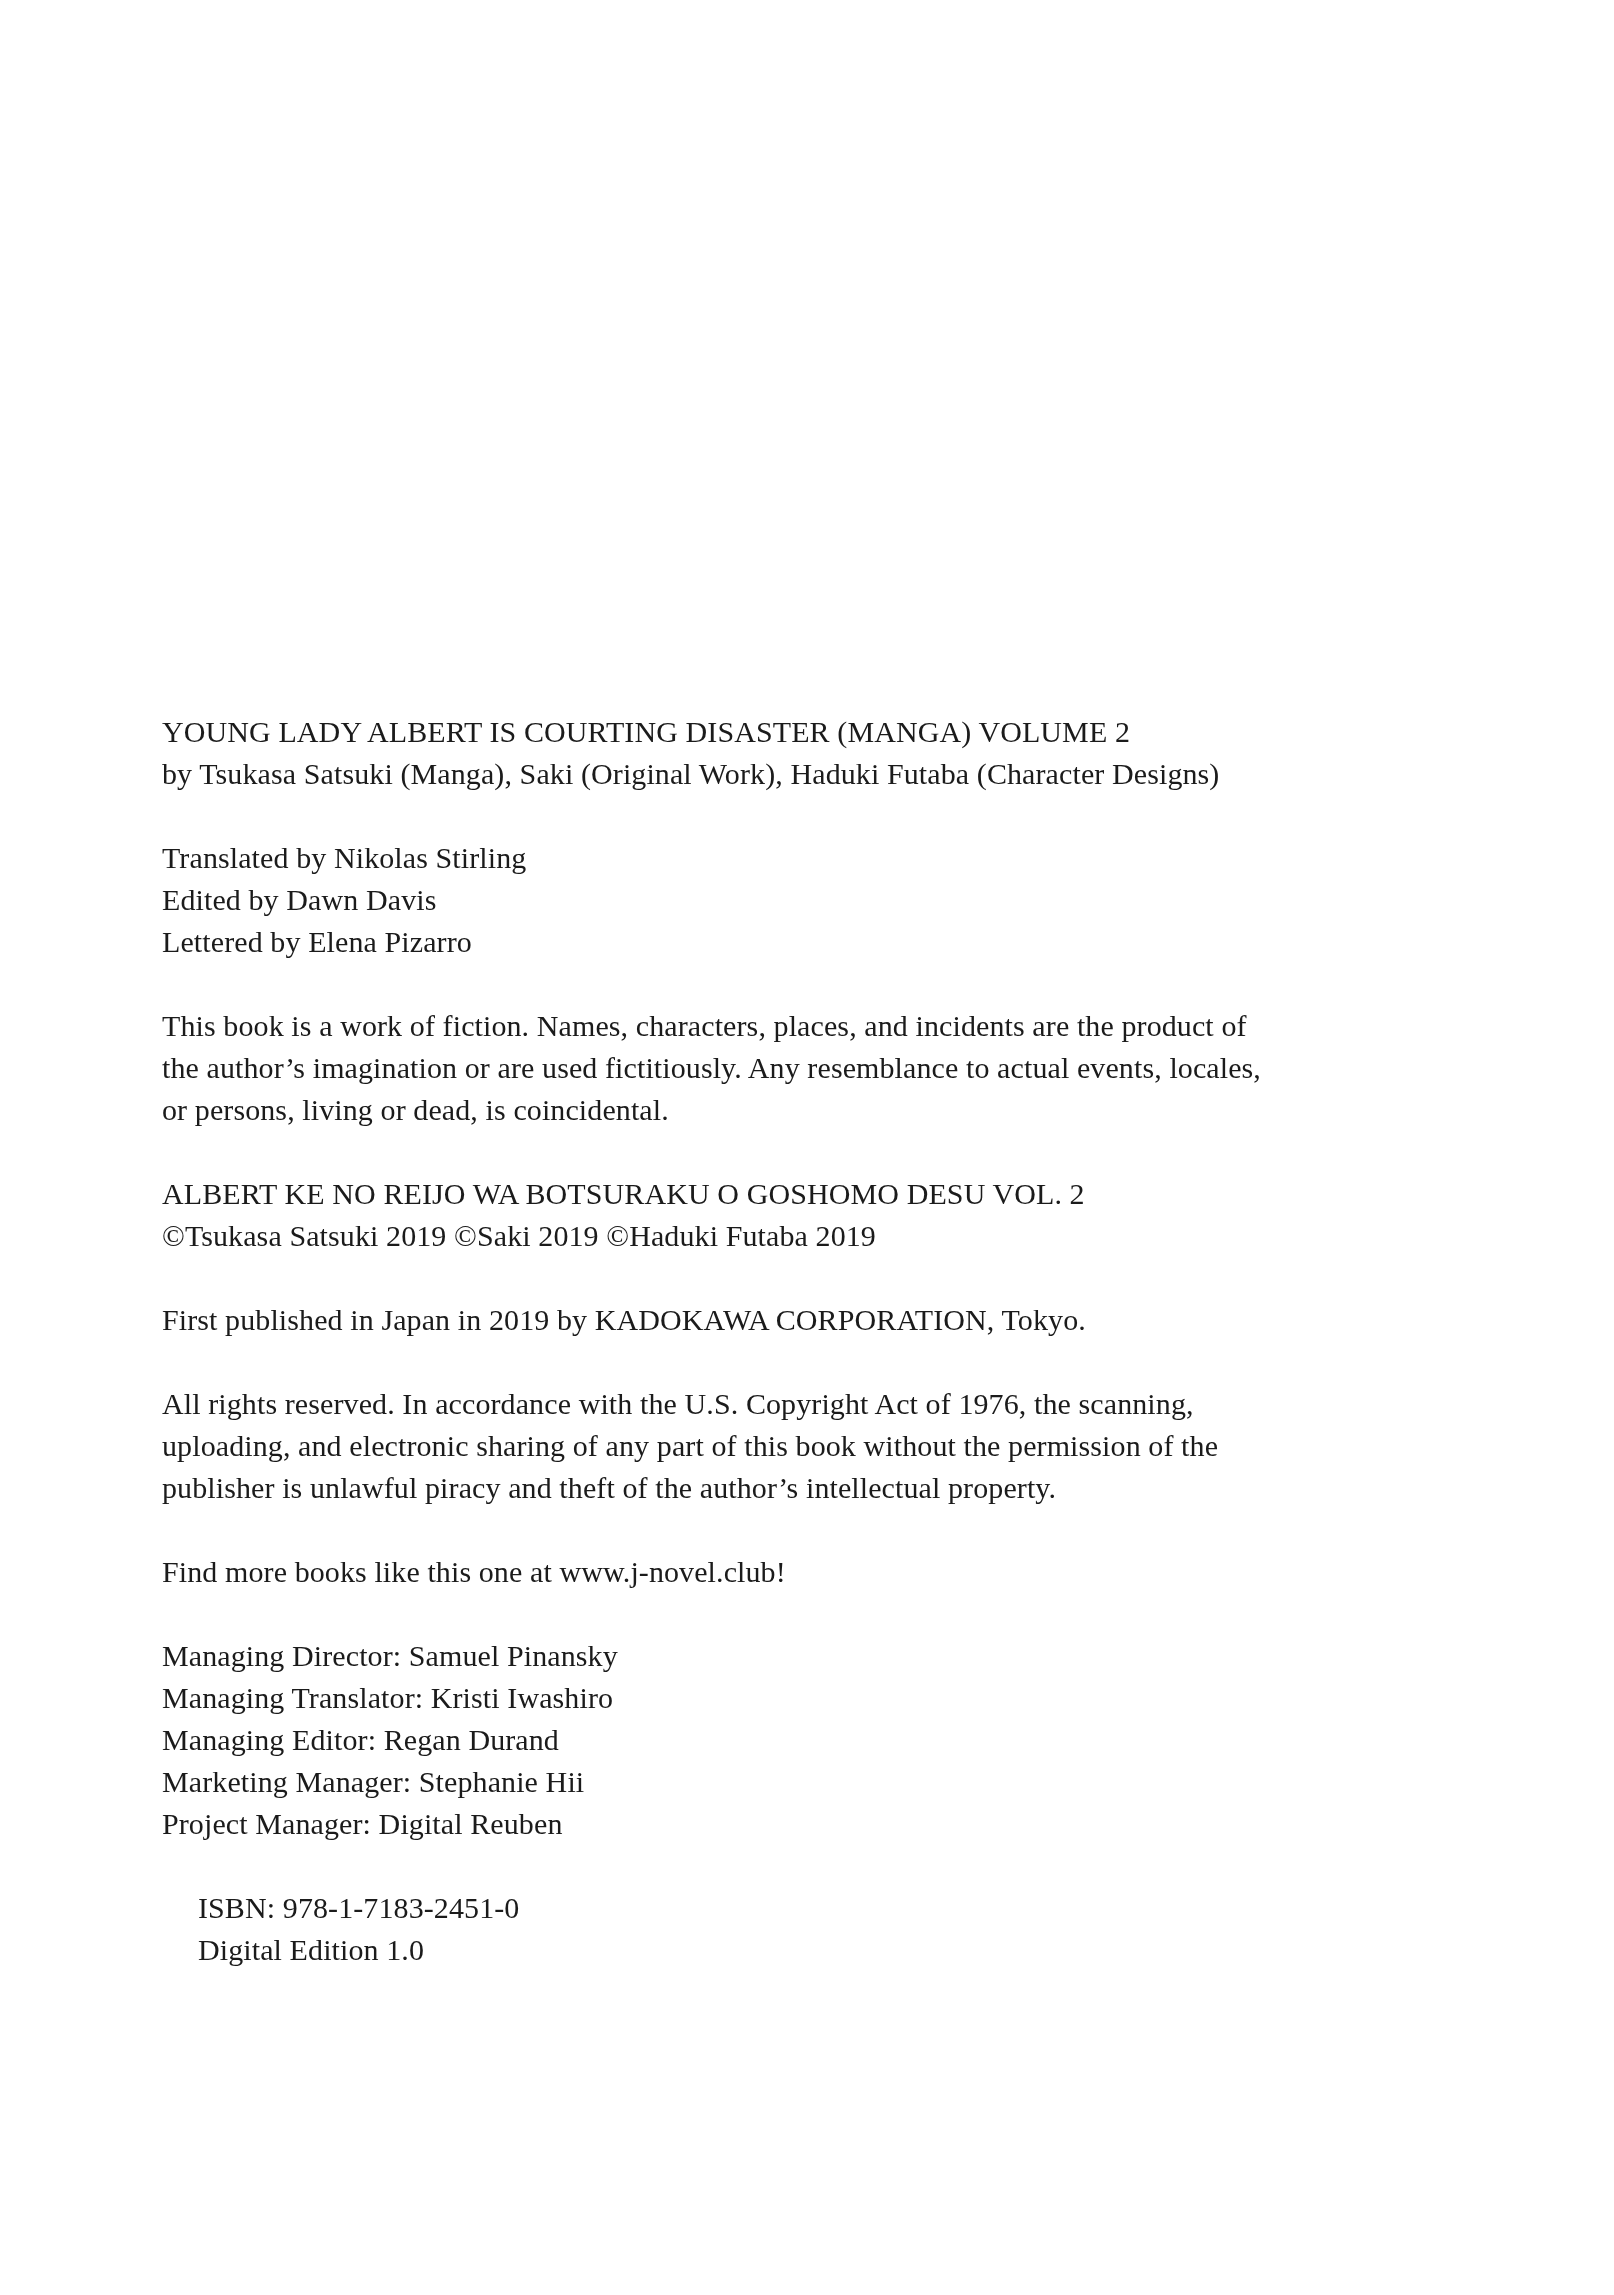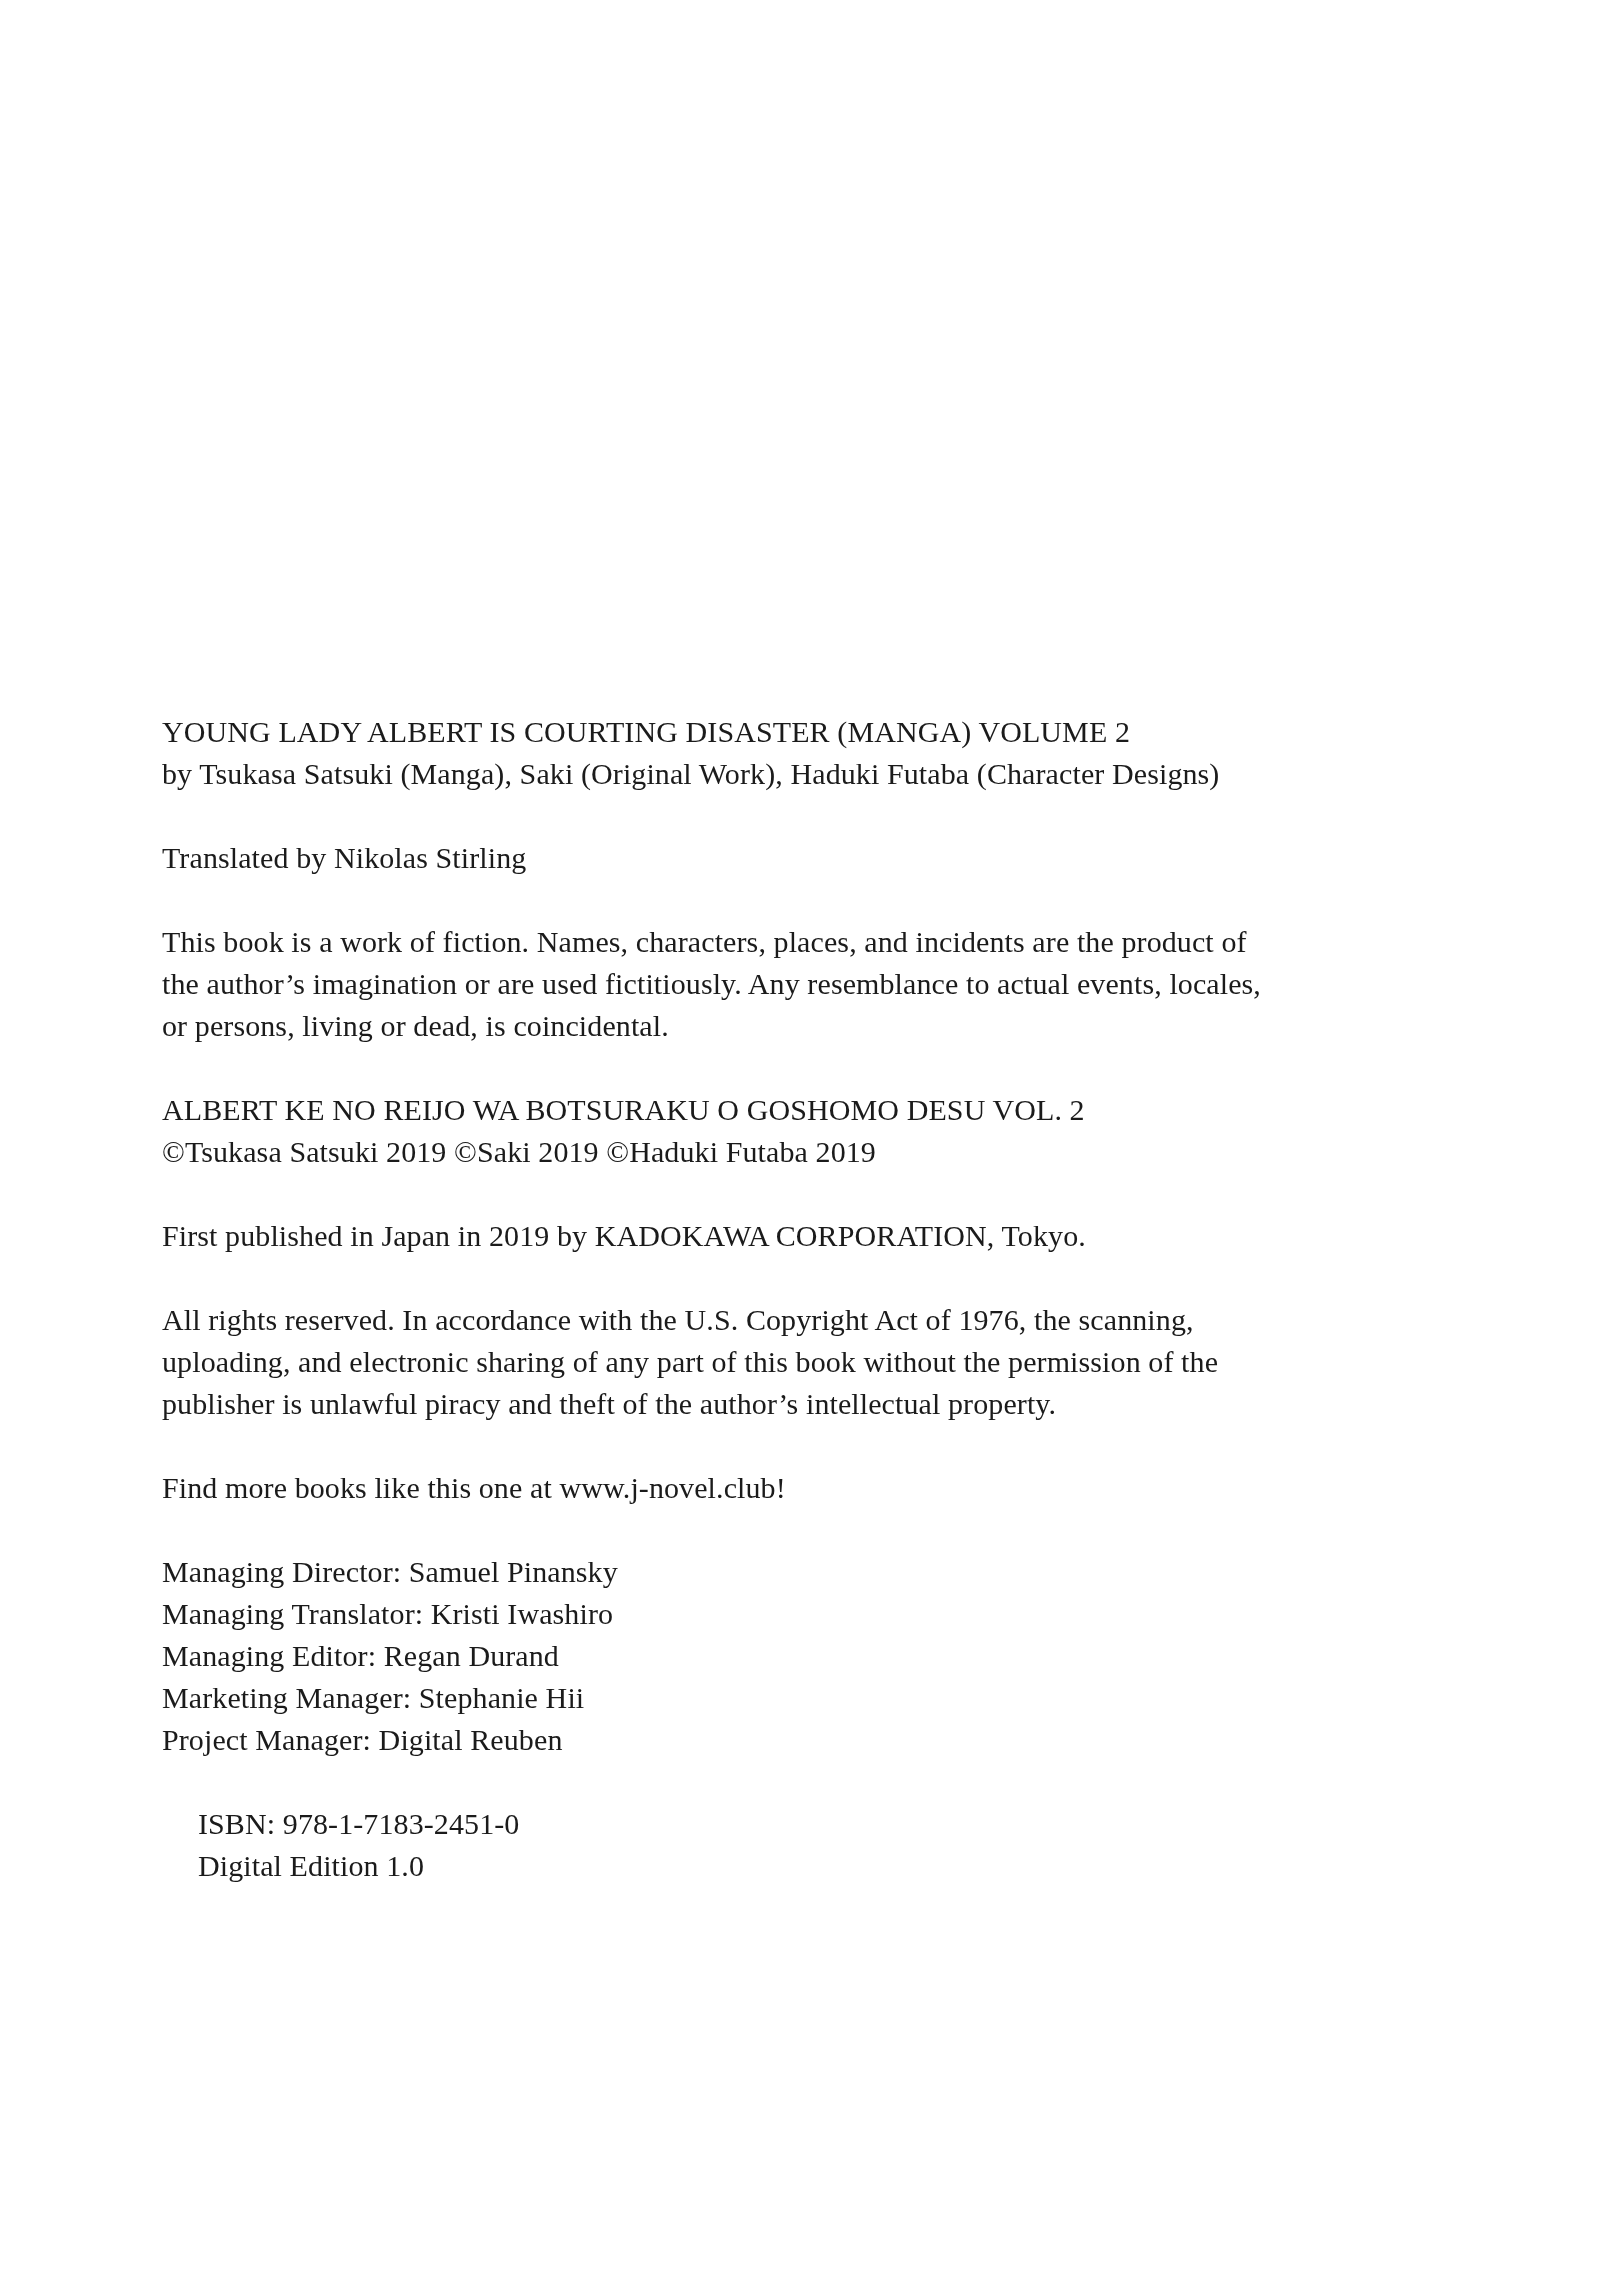--- a/index.html
+++ b/index.html
@@ -37,20 +37,22 @@
 <body>
 
 <div class="page" style="background: rgb(255, 255, 255); color: rgb(27, 27, 27);">
   <div class="colophon" id="colophon">
       <div class="paragraph">
         <div class="line">YOUNG LADY ALBERT IS COURTING DISASTER (MANGA) VOLUME 2</div>
         <div class="line">by Tsukasa Satsuki (Manga), Saki (Original Work), Haduki Futaba (Character Designs)</div>
       </div>
       <div class="paragraph">
         <div class="line">Translated by Nikolas Stirling</div>
+        <div class="line">Edited by Dawn Davis</div>
+        <div class="line">Lettered by Elena Pizarro</div>
       </div>
       <div class="paragraph">
         <div class="line">This book is a work of fiction. Names, characters, places, and incidents are the product of</div>
         <div class="line">the author’s imagination or are used fictitiously. Any resemblance to actual events, locales,</div>
         <div class="line">or persons, living or dead, is coincidental.</div>
       </div>
       <div class="paragraph">
         <div class="line">ALBERT KE NO REIJO WA BOTSURAKU O GOSHOMO DESU VOL. 2</div>
         <div class="line">©Tsukasa Satsuki 2019 ©Saki 2019 ©Haduki Futaba 2019</div>
       </div>

